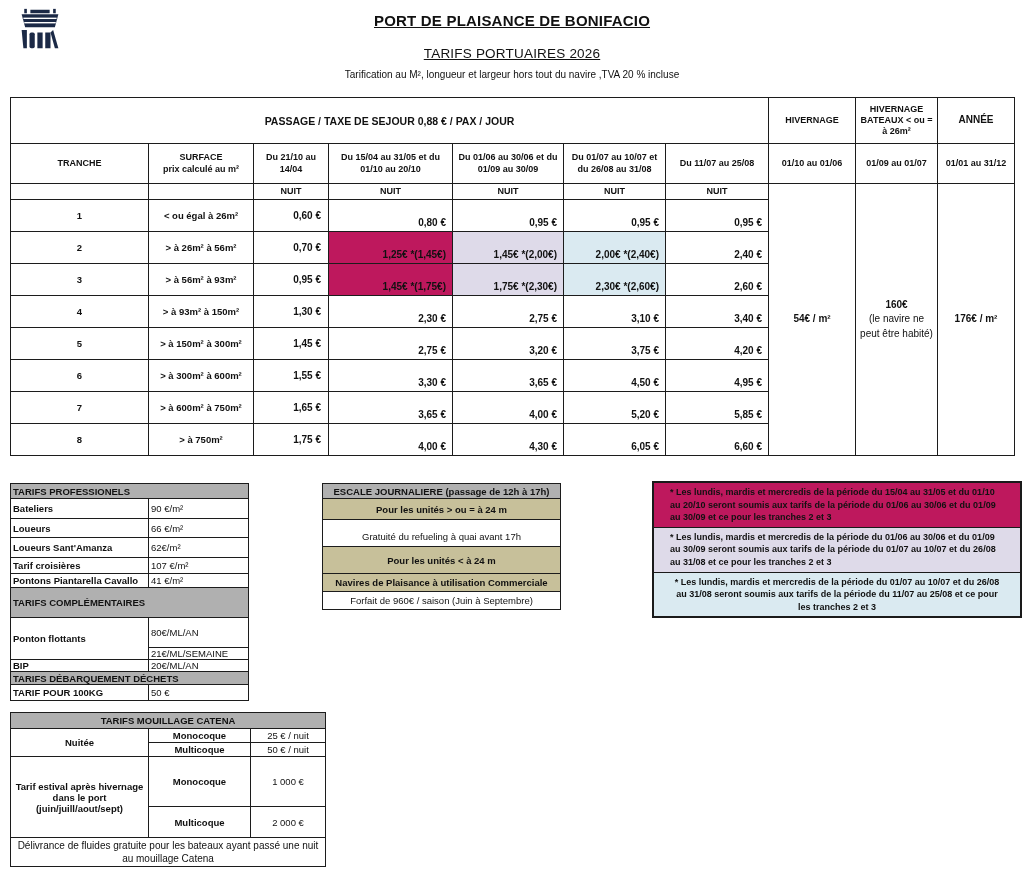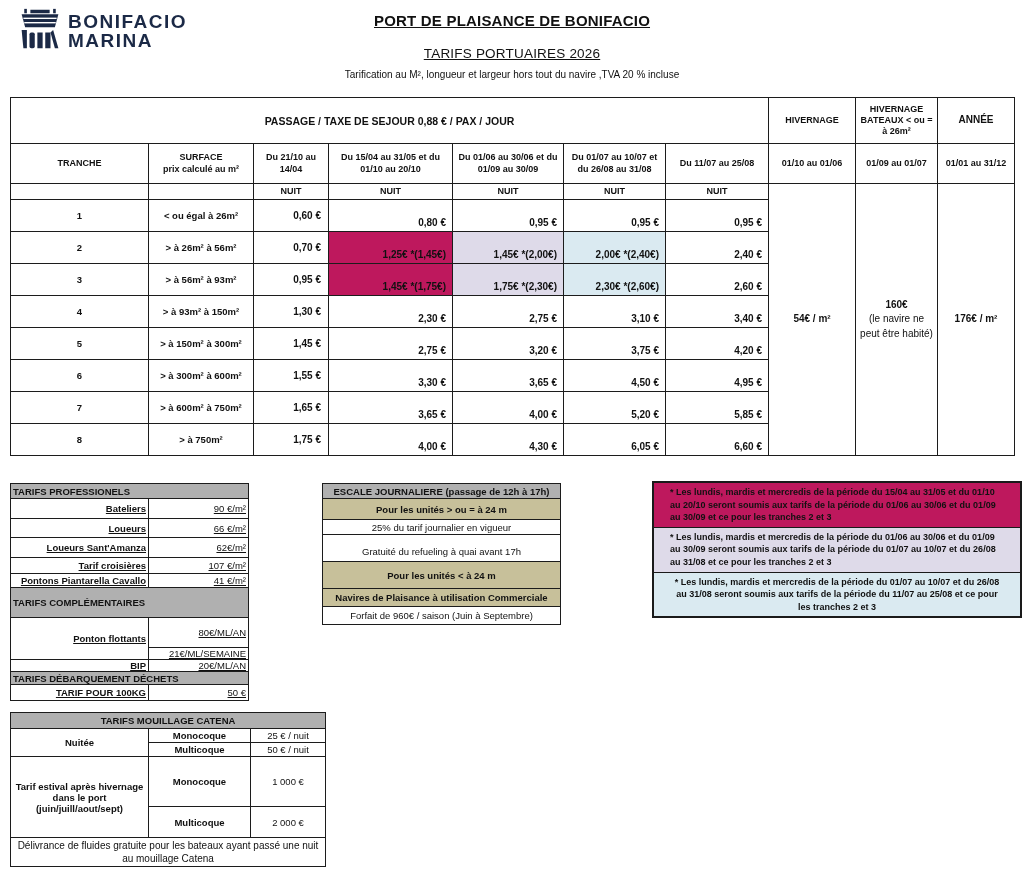--- a/index.html
+++ b/index.html
@@ -31,21 +31,21 @@
   .mt .passage{font-size:10.5px;font-weight:bold;text-align:center;vertical-align:middle;}
   .mt .num,.mt .surf{text-align:center;vertical-align:middle;font-weight:bold;font-size:9.5px;}
   .mt .v{text-align:right;vertical-align:bottom;font-weight:bold;font-size:10px;padding:0 6px 3px 1px;}
   .mt .v1{text-align:right;vertical-align:middle;font-weight:bold;font-size:10px;padding-right:7px;}
   .mt .bigcell{text-align:center;vertical-align:middle;font-weight:bold;font-size:10px;line-height:1.45;}
   .mt .bigcell .soft{font-weight:normal;}
 
   
   .pro{width:238px;}
   .pro th{text-align:left;vertical-align:middle;font-size:9.5px;}
-  .pro td{text-align:right;vertical-align:middle;text-decoration:underline;}
+  .pro td{text-align:left;vertical-align:middle;}
   .pro .lbl{font-weight:bold;font-size:9.5px;}
   .pro .val{font-weight:normal;font-size:9.5px;}
 
   
   .esc{width:238px;}
   .esc td,.esc th{text-align:center;vertical-align:middle;font-size:9.5px;}
   .esc .b{font-weight:bold;}
   .esc .n{font-weight:normal;}
   .esc .low{vertical-align:bottom;padding-bottom:4px;}
 
@@ -81,24 +81,20 @@
           <rect x="22" y="28" width="6" height="18"></rect>
           <rect x="31" y="28" width="6" height="18"></rect>
           <path d="M40 25 L46 46 L42 46 L37 28 Z"></path>
         </g>
         <g fill="#ffffff">
             <rect x="6" y="11" width="38" height="1.6"></rect>
             <rect x="7" y="16" width="36" height="1.6"></rect>
           </g>
       </svg>
     </span>
-    <span class="logo-text">
-      <div>BONIFACIO</div>
-      <div>MARINA</div>
-    </span>
   </div>
 
   <div class="abs title-block">
     <div class="doc-title">PORT DE PLAISANCE DE BONIFACIO</div>
     <div class="doc-subtitle">TARIFS PORTUAIRES 2026</div>
     <div class="doc-note">Tarification au M², longueur et largeur hors tout du navire ,TVA 20 % incluse</div>
   </div>
 
   <table class="abs mt" style="left:10px;top:97px;">
     <colgroup>
@@ -282,23 +278,20 @@
     <colgroup>
         <col style="width:238px">
       </colgroup>
     <tbody>
         <tr style="height:15px">
           <th class="gray">ESCALE JOURNALIERE (passage de 12h à 17h)</th>
         </tr>
     <tr style="height:21px">
           <td class="khaki b">Pour les unités &gt; ou = à 24 m</td>
         </tr>
-    <tr style="height:15px">
-          <td class="n">25% du tarif journalier en vigueur</td>
-        </tr>
     <tr style="height:27px">
           <td class="n low">Gratuité du refueling à quai avant 17h</td>
         </tr>
     <tr style="height:27px">
           <td class="khaki b">Pour les unités &lt; à 24 m</td>
         </tr>
     <tr style="height:18px">
           <td class="khaki b">Navires de Plaisance à utilisation Commerciale</td>
         </tr>
     <tr style="height:18px">

